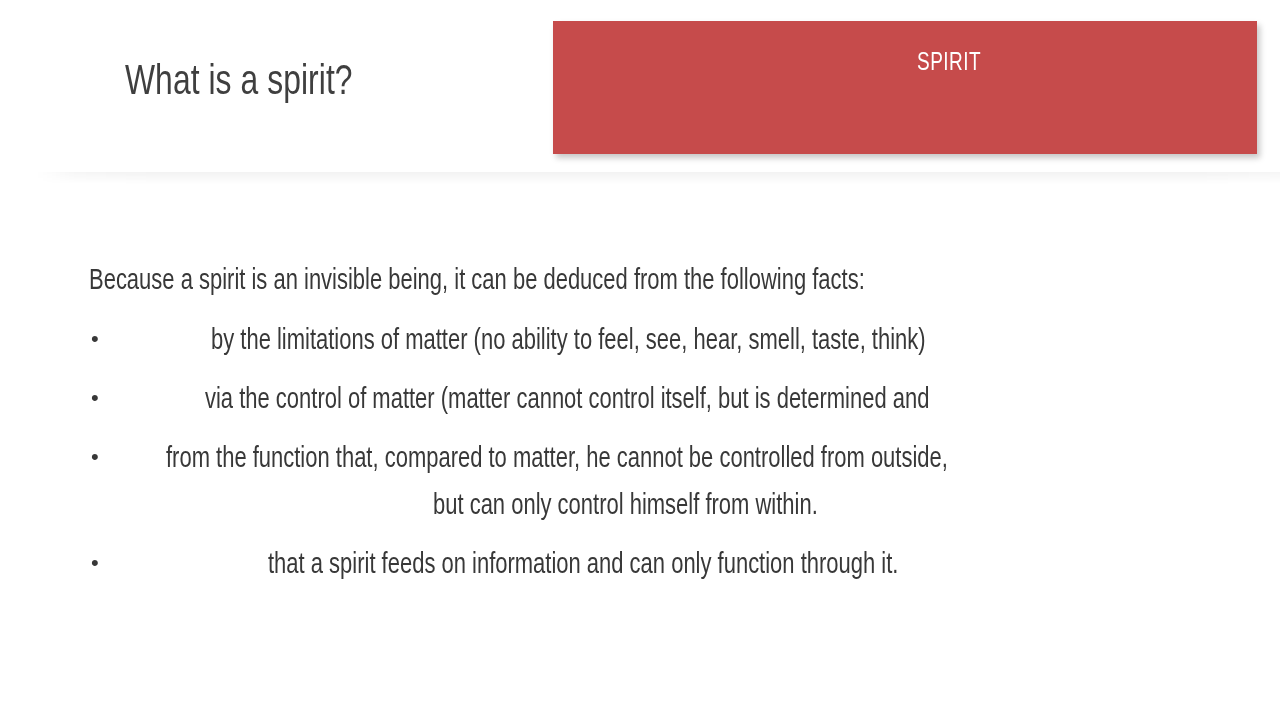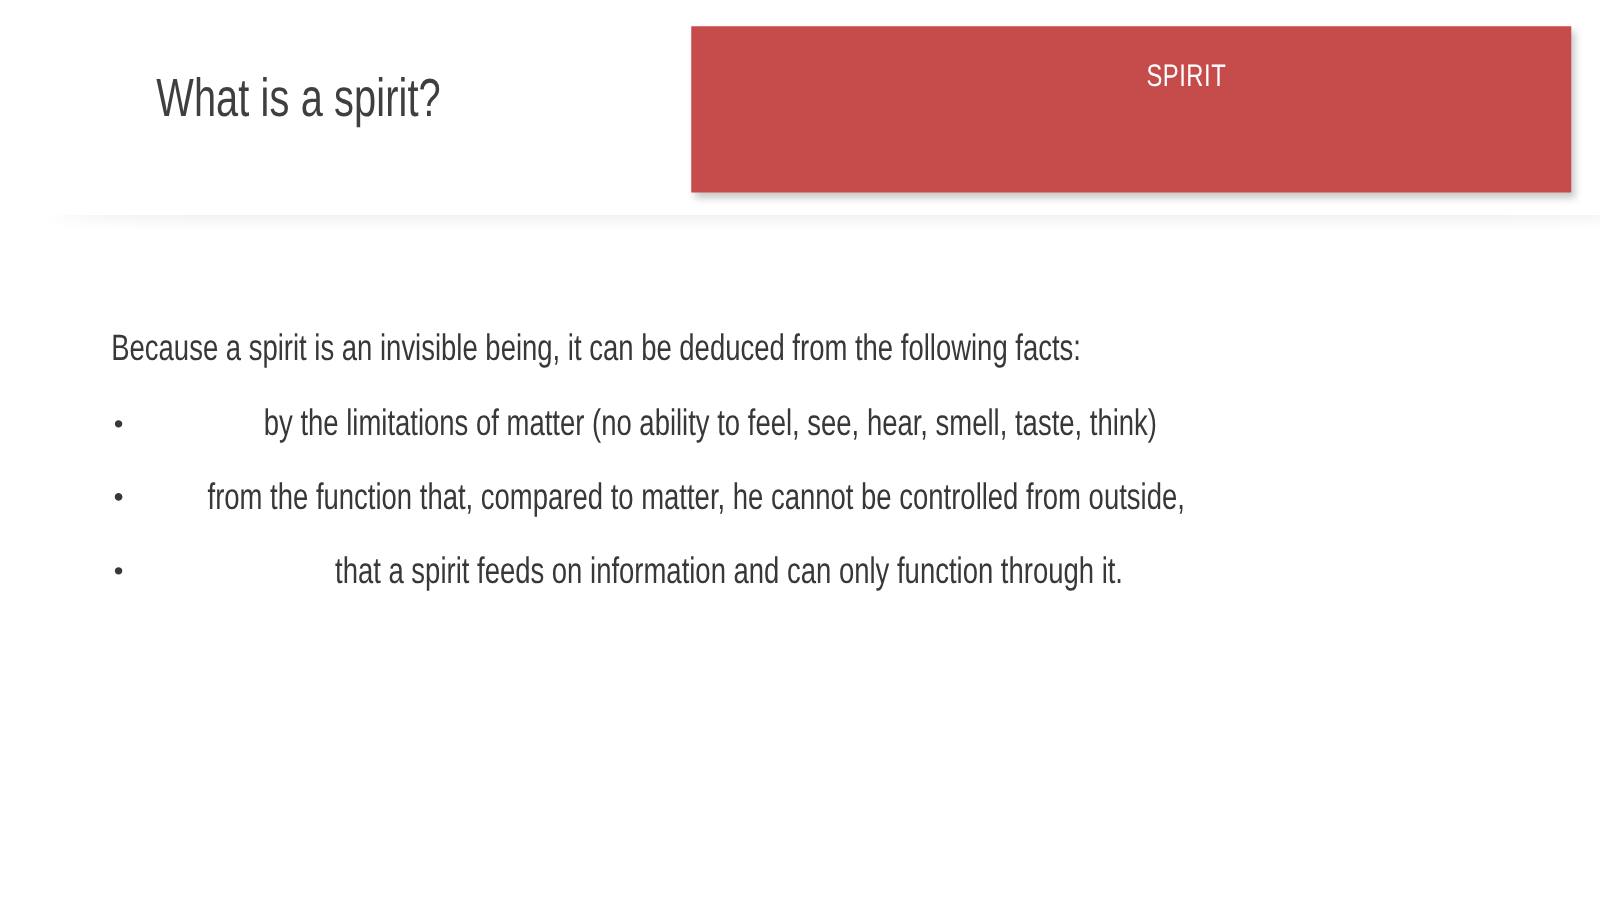--- a/index.html
+++ b/index.html
@@ -173,25 +173,27 @@
 
     <div id="bullet-list">
 
       <div class="bullet-item">
         <span class="bullet-marker">•</span>
         <span class="bullet-line body-text"><span class="squeeze">by the limitations of matter (no ability to feel, see, hear, smell, taste, think)</span></span>
       </div>
 
       <div class="bullet-item">
         <span class="bullet-marker">•</span>
+        <span class="bullet-line body-text"><span class="squeeze">via the control of matter (matter cannot control itself, but is determined and</span></span>
       </div>
 
       <div class="bullet-item">
         <span class="bullet-marker">•</span>
         <span class="bullet-line body-text"><span class="squeeze">from the function that, compared to matter, he cannot be controlled from outside,</span></span>
+        <span class="bullet-line body-text"><span class="squeeze">but can only control himself from within.</span></span>
       </div>
 
       <div class="bullet-item">
         <span class="bullet-marker">•</span>
         <span class="bullet-line body-text"><span class="squeeze">that a spirit feeds on information and can only function through it.</span></span>
       </div>
 
     </div>
   </div>
 </div>

